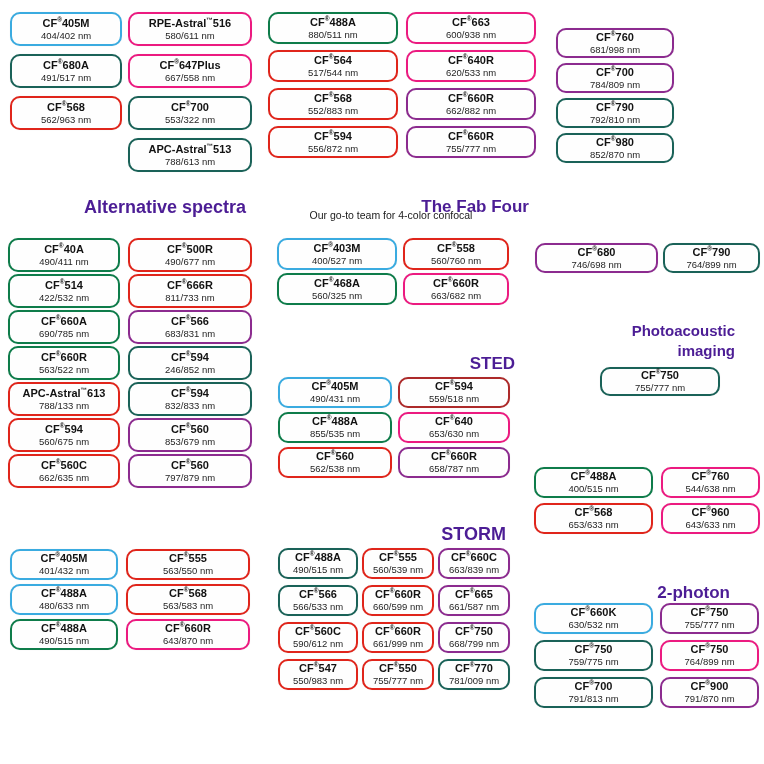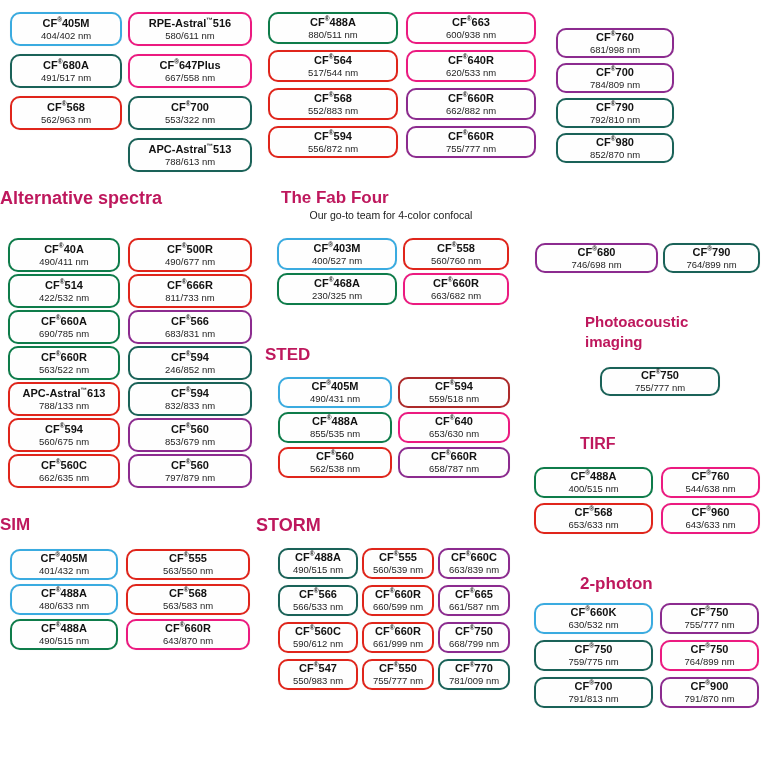--- a/index.html
+++ b/index.html
@@ -29,24 +29,25 @@
     justify-content:center;
     text-align:center;
     line-height:1.2;
     box-shadow:0 0 1px rgba(0,0,0,.12);
   }
   .badge-name { font-weight:bold; font-size:11px; color:#121212; white-space:nowrap; }
   .badge-name sup { font-size:6.5px; line-height:0; }
   .badge-exem { font-size:9.5px; color:#1e1e1e; white-space:nowrap; }
   .sec-title {
     position:absolute;
-    text-align:left;
+    text-align:right;
     font-weight:bold;
-    color:#be185d;
+    color:#4c1d95;
     line-height:1.35;
+    margin-top:9px;
   }
   .sec-sub {
     position:absolute;
     text-align:center;
     font-size:10.5px;
     color:#1b1b1b;
   }
 </style>
 </head>
 <body>
@@ -204,21 +205,21 @@
 
   <div class="sec-title" style="left:281px; top:187px; width:248px; font-size:17px">The Fab Four</div>
   <div class="sec-sub" style="left:267px; top:209px; width:248px">Our go-to team for 4-color confocal</div>
   <div class="col" style="left:277px; top:238px; width:120px; gap:3px; --h:32px">
       <div class="badge" style="border-color: rgb(58, 171, 224);">
         <div class="badge-name">CF<sup>®</sup>403M</div>
         <div class="badge-exem">400/527 nm</div>
       </div>
       <div class="badge" style="border-color: rgb(14, 124, 74);">
         <div class="badge-name">CF<sup>®</sup>468A</div>
-        <div class="badge-exem">230/325 nm</div>
+        <div class="badge-exem">560/325 nm</div>
       </div>
     </div>
   <div class="col" style="left:403px; top:238px; width:106px; gap:3px; --h:32px">
       <div class="badge" style="border-color: rgb(224, 37, 27);">
         <div class="badge-name">CF<sup>®</sup>558</div>
         <div class="badge-exem">560/760 nm</div>
       </div>
       <div class="badge" style="border-color: rgb(236, 26, 128);">
         <div class="badge-name">CF<sup>®</sup>660R</div>
         <div class="badge-exem">663/682 nm</div>
@@ -248,21 +249,20 @@
       <div class="badge" style="border-color: rgb(236, 26, 128);">
         <div class="badge-name">CF<sup>®</sup>640</div>
         <div class="badge-exem">653/630 nm</div>
       </div>
       <div class="badge" style="border-color: rgb(140, 43, 143);">
         <div class="badge-name">CF<sup>®</sup>660R</div>
         <div class="badge-exem">658/787 nm</div>
       </div>
     </div>
 
-  <div class="sec-title" style="left:0; top:514px; width:244px; font-size:17px">SIM</div>
   <div class="col" style="left:10px;  top:549px; width:108px; gap:4px; --h:31px">
       <div class="badge" style="border-color: rgb(58, 171, 224);">
         <div class="badge-name">CF<sup>®</sup>405M</div>
         <div class="badge-exem">401/432 nm</div>
       </div>
       <div class="badge" style="border-color: rgb(58, 171, 224);">
         <div class="badge-name">CF<sup>®</sup>488A</div>
         <div class="badge-exem">480/633 nm</div>
       </div>
       <div class="badge" style="border-color: rgb(14, 124, 74);">
@@ -355,21 +355,20 @@
     </div>
 
   <div class="sec-title" style="left:585px; top:312px; width:150px; font-size:15px">Photoacoustic imaging</div>
   <div class="col" style="left:600px; top:367px; width:120px; --h:29px">
       <div class="badge" style="border-color: rgb(26, 98, 88);">
         <div class="badge-name">CF<sup>®</sup>750</div>
         <div class="badge-exem">755/777 nm</div>
       </div>
     </div>
 
-  <div class="sec-title" style="left:580px; top:433px; width:150px; font-size:16px">TIRF</div>
   <div class="col" style="left:534px; top:467px; width:119px; gap:5px; --h:31px">
       <div class="badge" style="border-color: rgb(14, 124, 74);">
         <div class="badge-name">CF<sup>®</sup>488A</div>
         <div class="badge-exem">400/515 nm</div>
       </div>
       <div class="badge" style="border-color: rgb(224, 37, 27);">
         <div class="badge-name">CF<sup>®</sup>568</div>
         <div class="badge-exem">653/633 nm</div>
       </div>
     </div>

